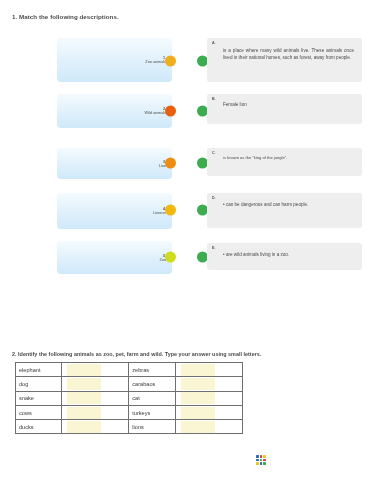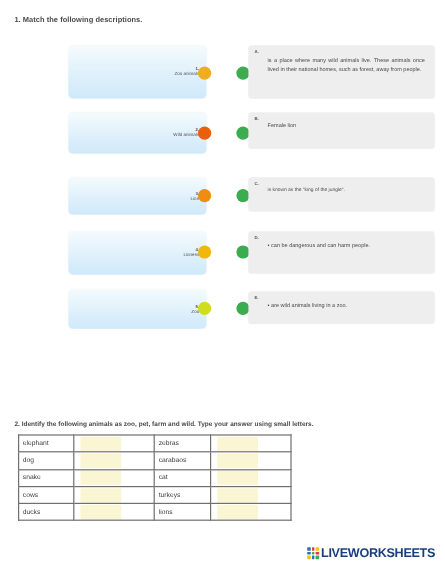--- a/index.html
+++ b/index.html
@@ -269,14 +269,13 @@
       <i style="background: rgb(47, 111, 181);"></i>
       <i style="background: rgb(217, 64, 64);"></i>
       <i style="background: rgb(240, 196, 25);"></i>
       <i style="background: rgb(47, 111, 181);"></i>
       <i style="background: rgb(59, 172, 79);"></i>
       <i style="background: rgb(217, 64, 64);"></i>
       <i style="background: rgb(240, 196, 25);"></i>
       <i style="background: rgb(47, 111, 181);"></i>
       <i style="background: rgb(59, 172, 79);"></i>
     </span>
-  <span class="logo-text">LIVEWORKSHEETS</span>
 </div>
 
 </body></html>

